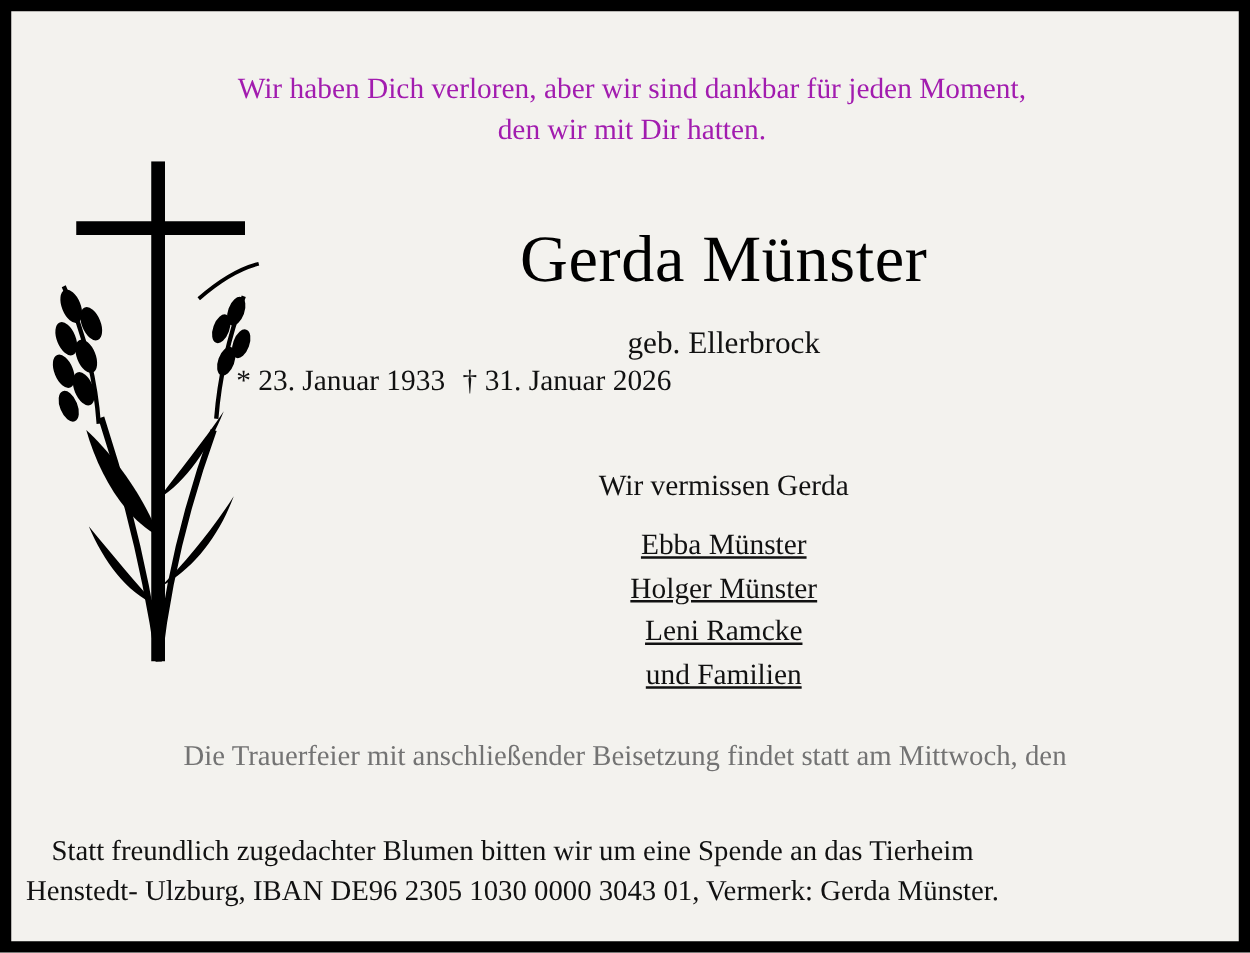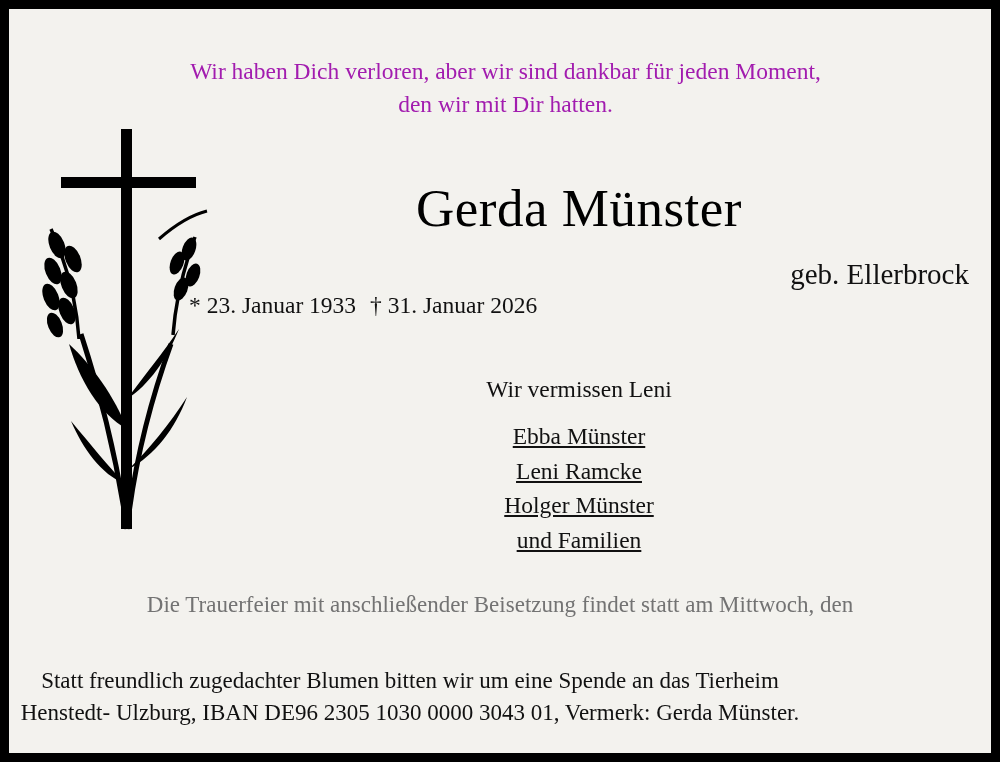--- a/index.html
+++ b/index.html
@@ -45,22 +45,22 @@
     font-size: 53px;
     line-height: 62px;
     color: #000000;
     letter-spacing: 0.5px;
   }
   .born {
     position: absolute;
     top: 250px;
     left: 180px;
     width: 780px;
-    text-align: right;
-    font-size: 29px;
+    text-align: center;
+    font-size: 25px;
     line-height: 31px;
     color: #111111;
   }
   .dates {
     position: absolute;
     top: 281px;
     left: 180px;
     width: 780px;
     text-align: left;
     font-size: 23.5px;
@@ -173,26 +173,26 @@
   </div>
 
   <div class="name">Gerda Münster</div>
 
   <div class="born">geb. Ellerbrock</div>
 
   <div class="dates">
     <span>* 23. Januar 1933</span><span class="gap"></span><span>† 31. Januar 2026</span>
   </div>
 
-  <div class="miss">Wir vermissen Leni</div>
+  <div class="miss">Wir vermissen Gerda</div>
 
   <div class="family">
     <div>Ebba Münster</div>
+    <div>Holger Münster</div>
     <div>Leni Ramcke</div>
-    <div>Holger Münster</div>
     <div>und Familien</div>
   </div>
 
   <div class="ceremony">
     <div>Die Trauerfeier mit anschließender Beisetzung findet statt am Mittwoch, den</div>
   </div>
 
   <div class="donation">
     <div>Statt freundlich zugedachter Blumen bitten wir um eine Spende an das Tierheim</div>
     <div>Henstedt- Ulzburg, IBAN DE96 2305 1030 0000 3043 01, Vermerk: Gerda Münster.</div>

